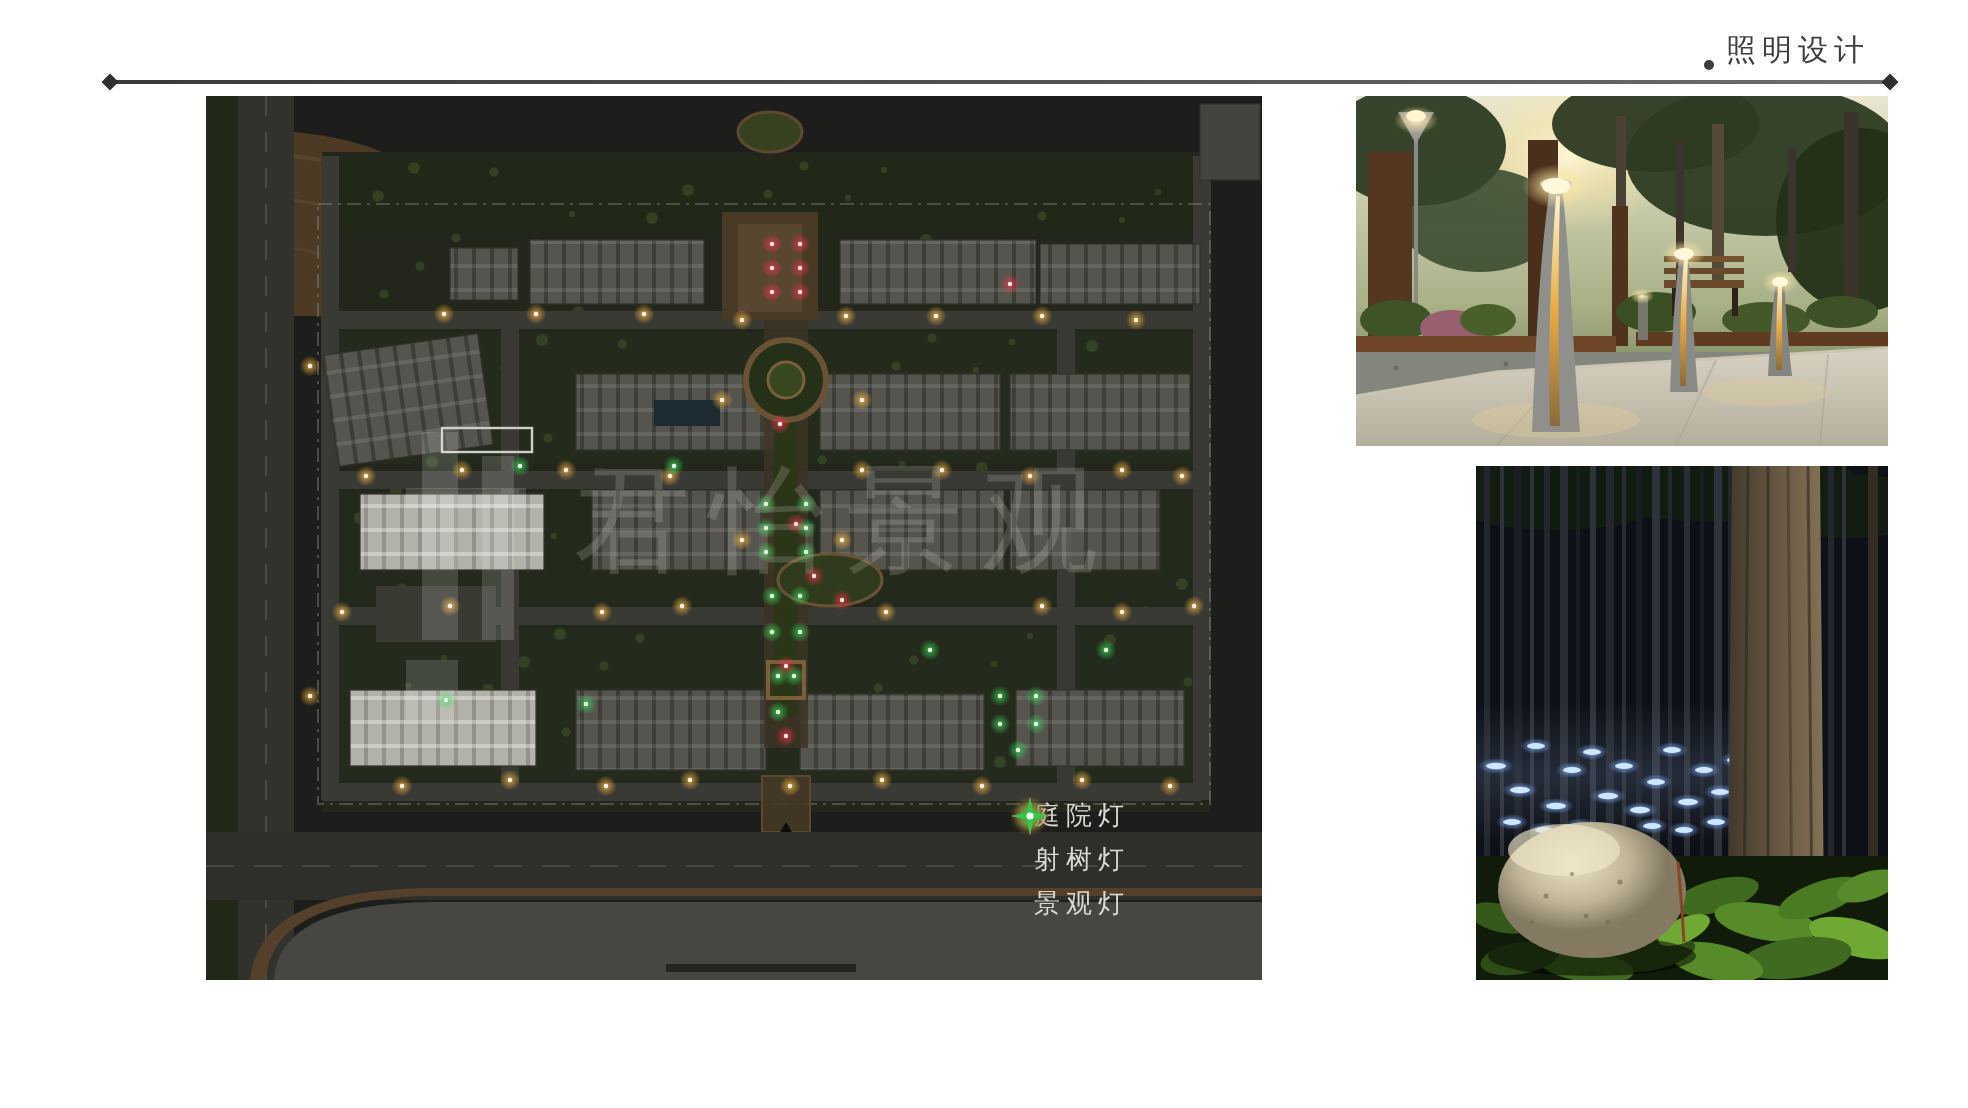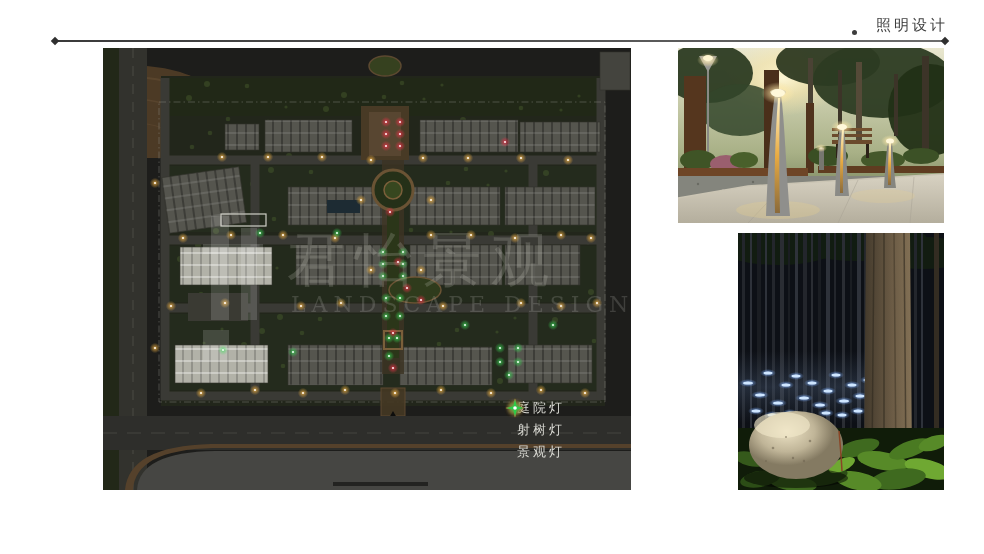--- a/index.html
+++ b/index.html
@@ -1,21 +1,21 @@
 <!DOCTYPE html>
 <html><head>
 <meta charset="utf-8">
 <style>
   * { margin:0; padding:0; box-sizing:border-box; }
   html,body { width:984px; height:554px; background:#ffffff; overflow:hidden;
     font-family:"Liberation Sans","DejaVu Sans",sans-serif; }
   .page { position:relative; width:984px; height:554px; background:#ffffff; }
 
   
-  .title-block { position:absolute; top:16px; left:852px; display:flex; align-items:flex-end; gap:19px; }
+  .title-block { position:absolute; top:16px; left:852px; display:flex; align-items:flex-end; gap:6px; }
   .title-bullet { width:5px; height:5px; border-radius:50%; background:#3c3c3c; }
   .page-title { font-size:15px; color:#3f3f3f; letter-spacing:3px; white-space:nowrap; }
   .header-rule { position:absolute; top:40px; left:55px; width:890px; height:2px;
     background:linear-gradient(to right,#3a3a3a,#555 60%,#6d6d6d); }
   .header-rule::before, .header-rule::after { content:""; position:absolute; top:-2px; width:6px; height:6px;
     background:#2f2f2f; transform:rotate(45deg); }
   .header-rule::before { left:-3px; }
   .header-rule::after { right:-3px; }
 
   
@@ -453,21 +453,20 @@
           <circle cx="286" cy="308" r="5.2" fill="url(#glow-landscape)"></circle>
           <circle cx="286" cy="308" r="1.1" fill="#ffffff" opacity="0.9"></circle>
         </g>
     </svg>
 
     <div class="wm-logo" style="left:108px;top:168px;width:18px;height:104px"></div>
     <div class="wm-logo" style="left:138px;top:180px;width:16px;height:92px"></div>
     <div class="wm-logo" style="left:100px;top:196px;width:60px;height:10px"></div>
     <div class="wm-logo" style="left:100px;top:282px;width:26px;height:30px"></div>
     <div class="wm-cn">君怡景观</div>
-    <div class="wm-en">LANDSCAPE DESIGN</div>
 
     <div class="legend">
       <div class="legend-item">
         <svg width="20" height="20">
           <circle cx="10" cy="10" r="6" filter="url(#starBlur)" opacity="0.75" fill="#f0a030"></circle>
           <path d="M10,0.5 L11.7,8.3 L19.5,10 L11.7,11.7 L10,19.5 L8.3,11.7 L0.5,10 L8.3,8.3 Z" fill="#f0a030"></path>
           <circle cx="10" cy="10" r="1.8" fill="#ffffff"></circle>
         </svg>
         <span class="legend-label">庭院灯</span>
       </div>

